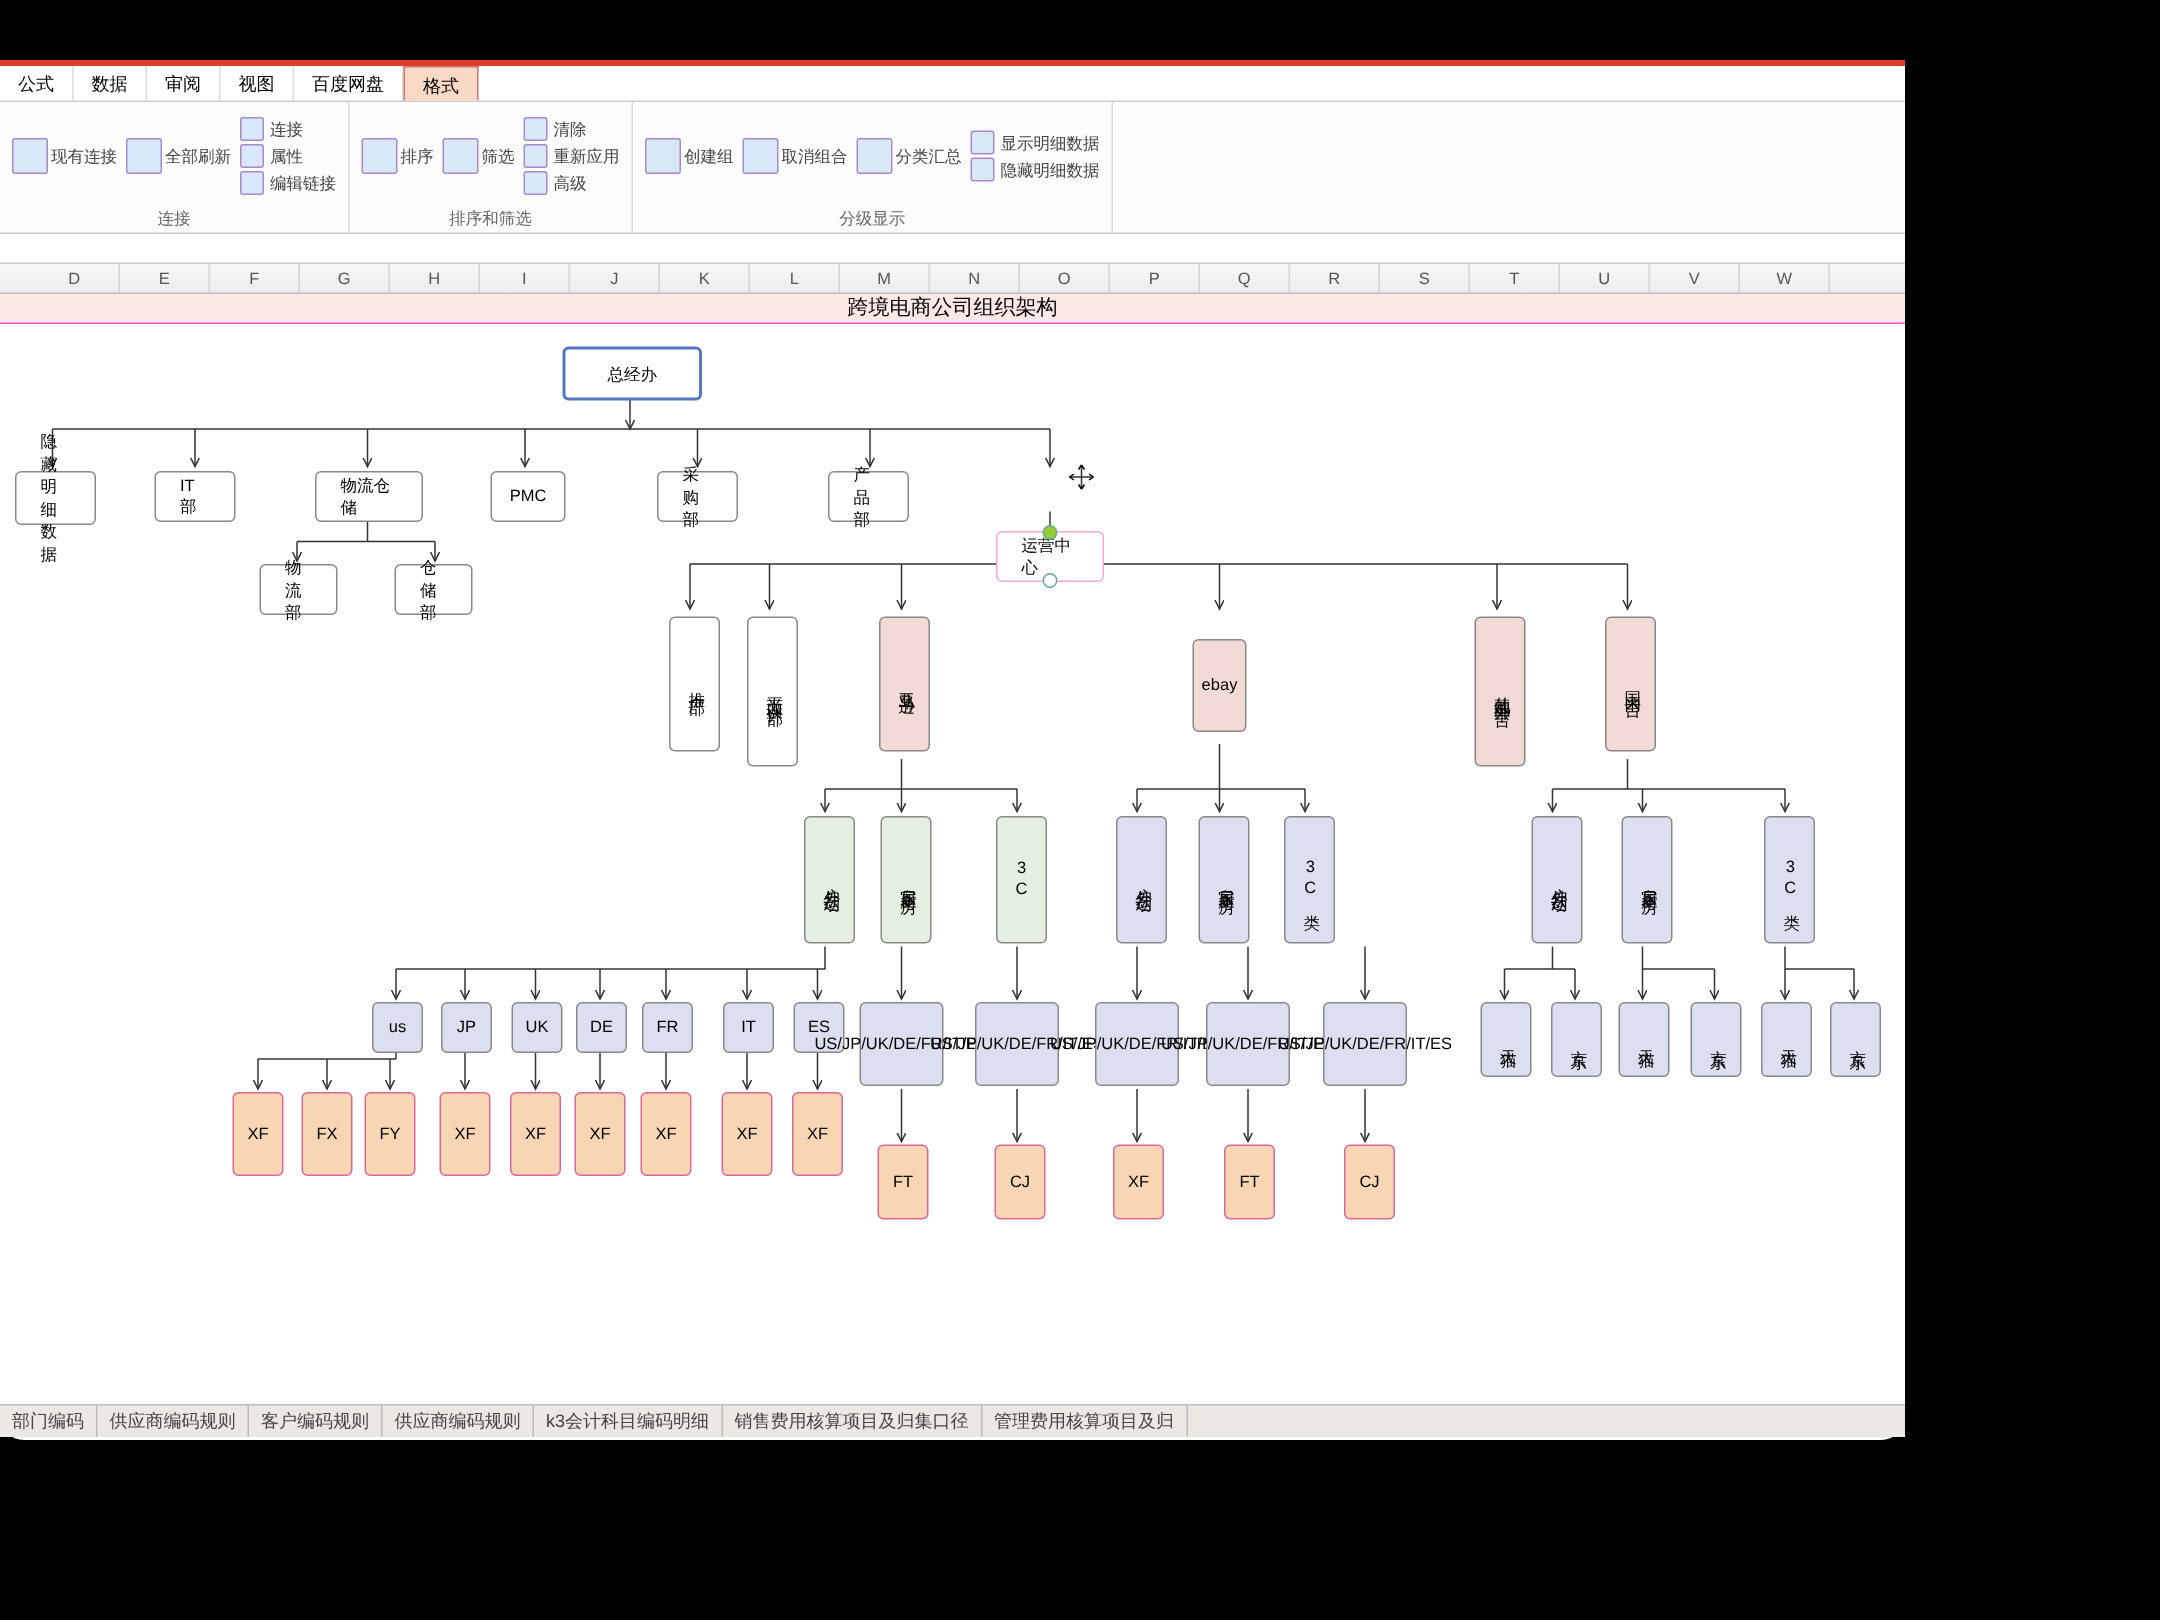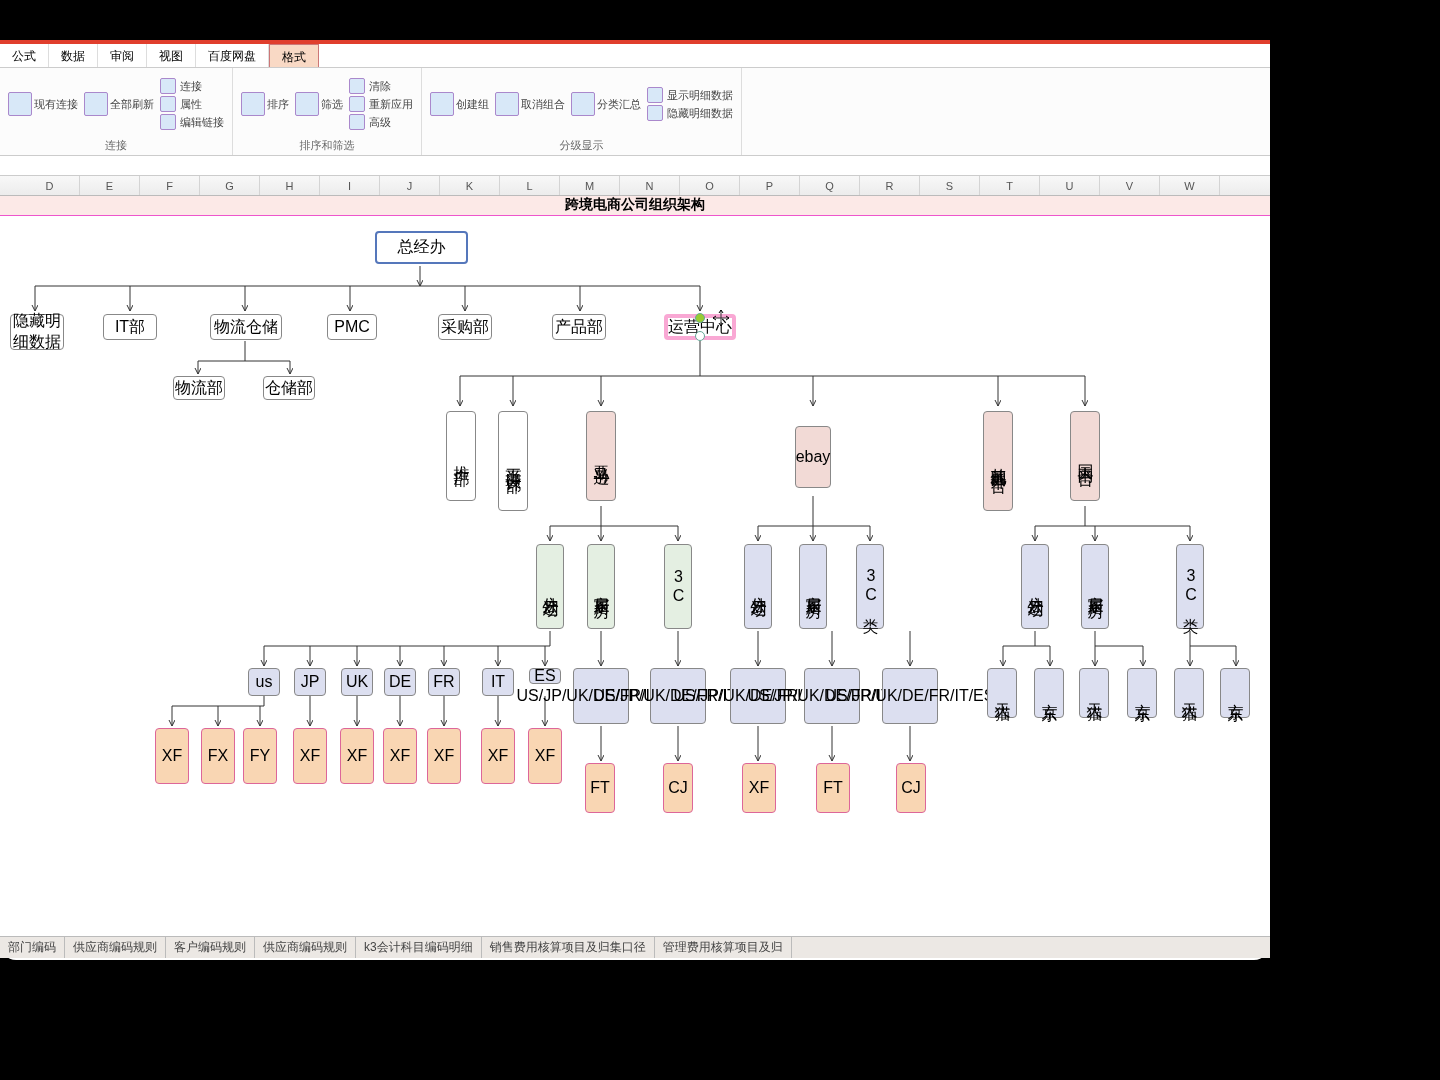--- a/index.html
+++ b/index.html
@@ -15,25 +15,25 @@
 .rgroup .glabel { text-align: center; font-size: 11px; color: #666; padding: 2px 0; }
 .ritem { display: flex; flex-direction: row; align-items: center; gap: 2px; font-size: 11px; color: #444; min-width: 40px; cursor: pointer; }
 .ritem .icon { width: 24px; height: 24px; background: #d8e8f8; border: 1px solid #a8c; border-radius: 2px; }
 .ritem.small .icon { width: 16px; height: 16px; }
 .vstack { display: flex; flex-direction: column; gap: 2px; }
 .vstack .ritem { flex-direction: row; gap: 4px; min-width: auto; }
 .fbar { height: 20px; border-bottom: 1px solid #ccc; }
 .colhead { height: 20px; background: linear-gradient(#f8f8f8,#ececec); border-bottom: 1px solid #bbb; display: flex; }
 .colc { width: 60px; border-right: 1px solid #d4d4d4; text-align: center; font-size: 11px; color: #555; line-height: 20px; }
 .sheetarea { position: relative; height: 680px; background: #fff; }
-.titlerow { position: absolute; left: 0; right: 0; top: 0; height: 20px; background: #fce9e7; border-bottom: 1px solid #e5c; text-align: center; font-weight: bold; font-size: 14px; }
+.titlerow { position: absolute; left: 0; right: 0; top: 0; height: 20px; background: #fce9e7; border-bottom: 1px solid #e5c; text-align: center; font-weight: normal; font-size: 14px; }
 .chart { position: absolute; inset: 0; }
-.nbox { position: absolute; border: 1px solid #888; border-radius: 4px; background: #fff; font-size: 16px; display: flex; align-items: center; justify-content: center; text-align: center; padding: 0; }
+.nbox { position: absolute; border: 1px solid #888; border-radius: 4px; background: #fff; font-size: 11px; display: flex; align-items: center; justify-content: center; text-align: left; padding: 16px; }
 .nbox.blue { border: 2px solid #5577bb; }
-.nbox.sel { border: 4px solid #f9a8d4; }
+.nbox.sel { border: 1px solid #f9a8d4; margin-top: 40px; }
 .nbox.sel::before, .nbox.sel::after { content: ""; position: absolute; width: 8px; height: 8px; border: 1px solid #6a9; background: #9c6; border-radius: 50%; }
 .nbox.sel::before { top: -5px; left: 50%; transform: translateX(-50%); background:#9c3; }
 .nbox.sel::after { bottom: -5px; left: 50%; transform: translateX(-50%); background:#fff; }
 .nbox.pink { background: #f2dad6; }
 .nbox.lav { background: #dcdff0; }
 .nbox.grn { background: #e4efe2; }
 .nbox.org { background: #f9d6b3; border-color: #d69; }
 .nbox.vert { writing-mode: vertical-rl; text-orientation: upright; letter-spacing: 2px; }
 line { stroke: #333; stroke-width: 1; }
 .arrow { marker-end: url(#ah); }

